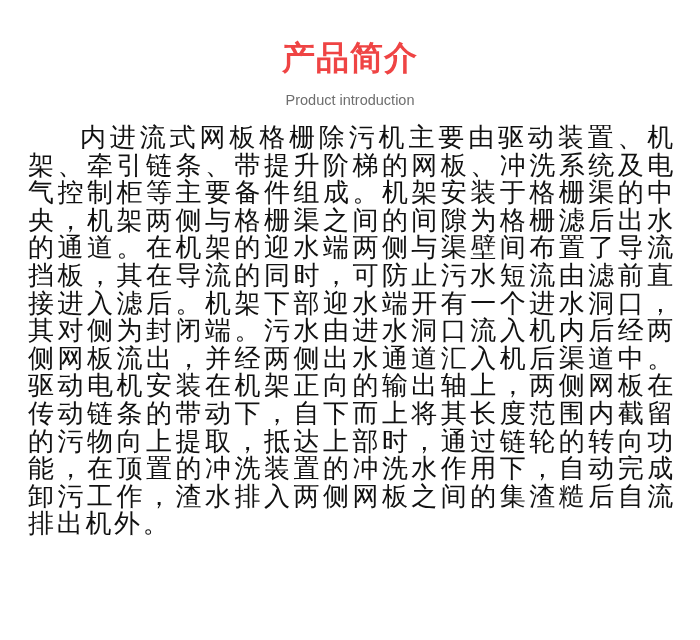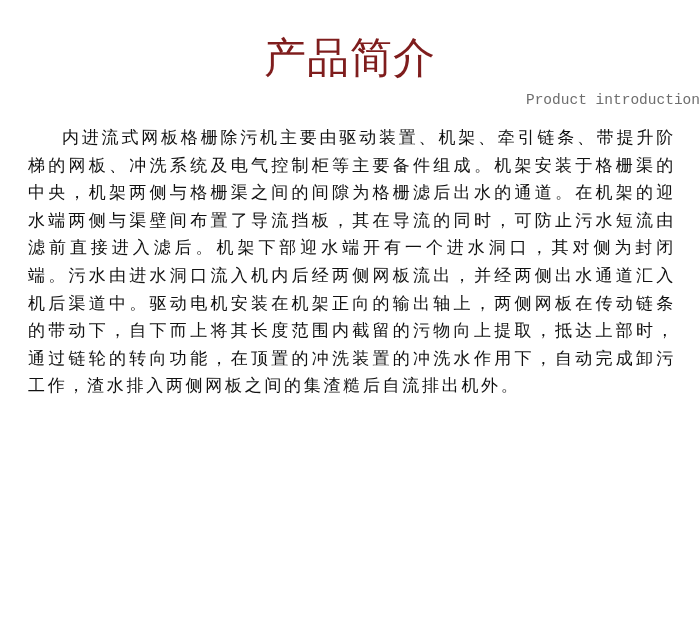--- a/index.html
+++ b/index.html
@@ -16,45 +16,44 @@
       color: #111111;
     }
     .header {
       position: absolute;
       left: 0;
       top: 32px;
       width: 700px;
       text-align: center;
     }
     .title {
-      font-size: 42px;
-      font-weight: normal;
-      color: #7f1d1d;
+      font-size: 33px;
+      font-weight: bold;
+      color: #ef4444;
       letter-spacing: 1px;
       line-height: 52px;
       height: 52px;
       margin: 0;
     }
     .subtitle {
-      font-family: Liberation Mono, monospace;
+      font-family: Liberation Sans, sans-serif;
       font-size: 14.5px;
       color: #6e6e6e;
       margin-top: 6px;
       line-height: 20px;
-      text-align: right;
     }
     .content {
       position: absolute;
       left: 28px;
       top: 124px;
       width: 648px;
     }
     .para {
       margin: 0;
-      font-size: 17px;
+      font-size: 26px;
       line-height: 27.6px;
       color: #111111;
       text-align: justify;
       text-indent: 2em;
       letter-spacing: 2.7px;
       word-break: break-all;
     }
   </style>
 </head>
 <body>

